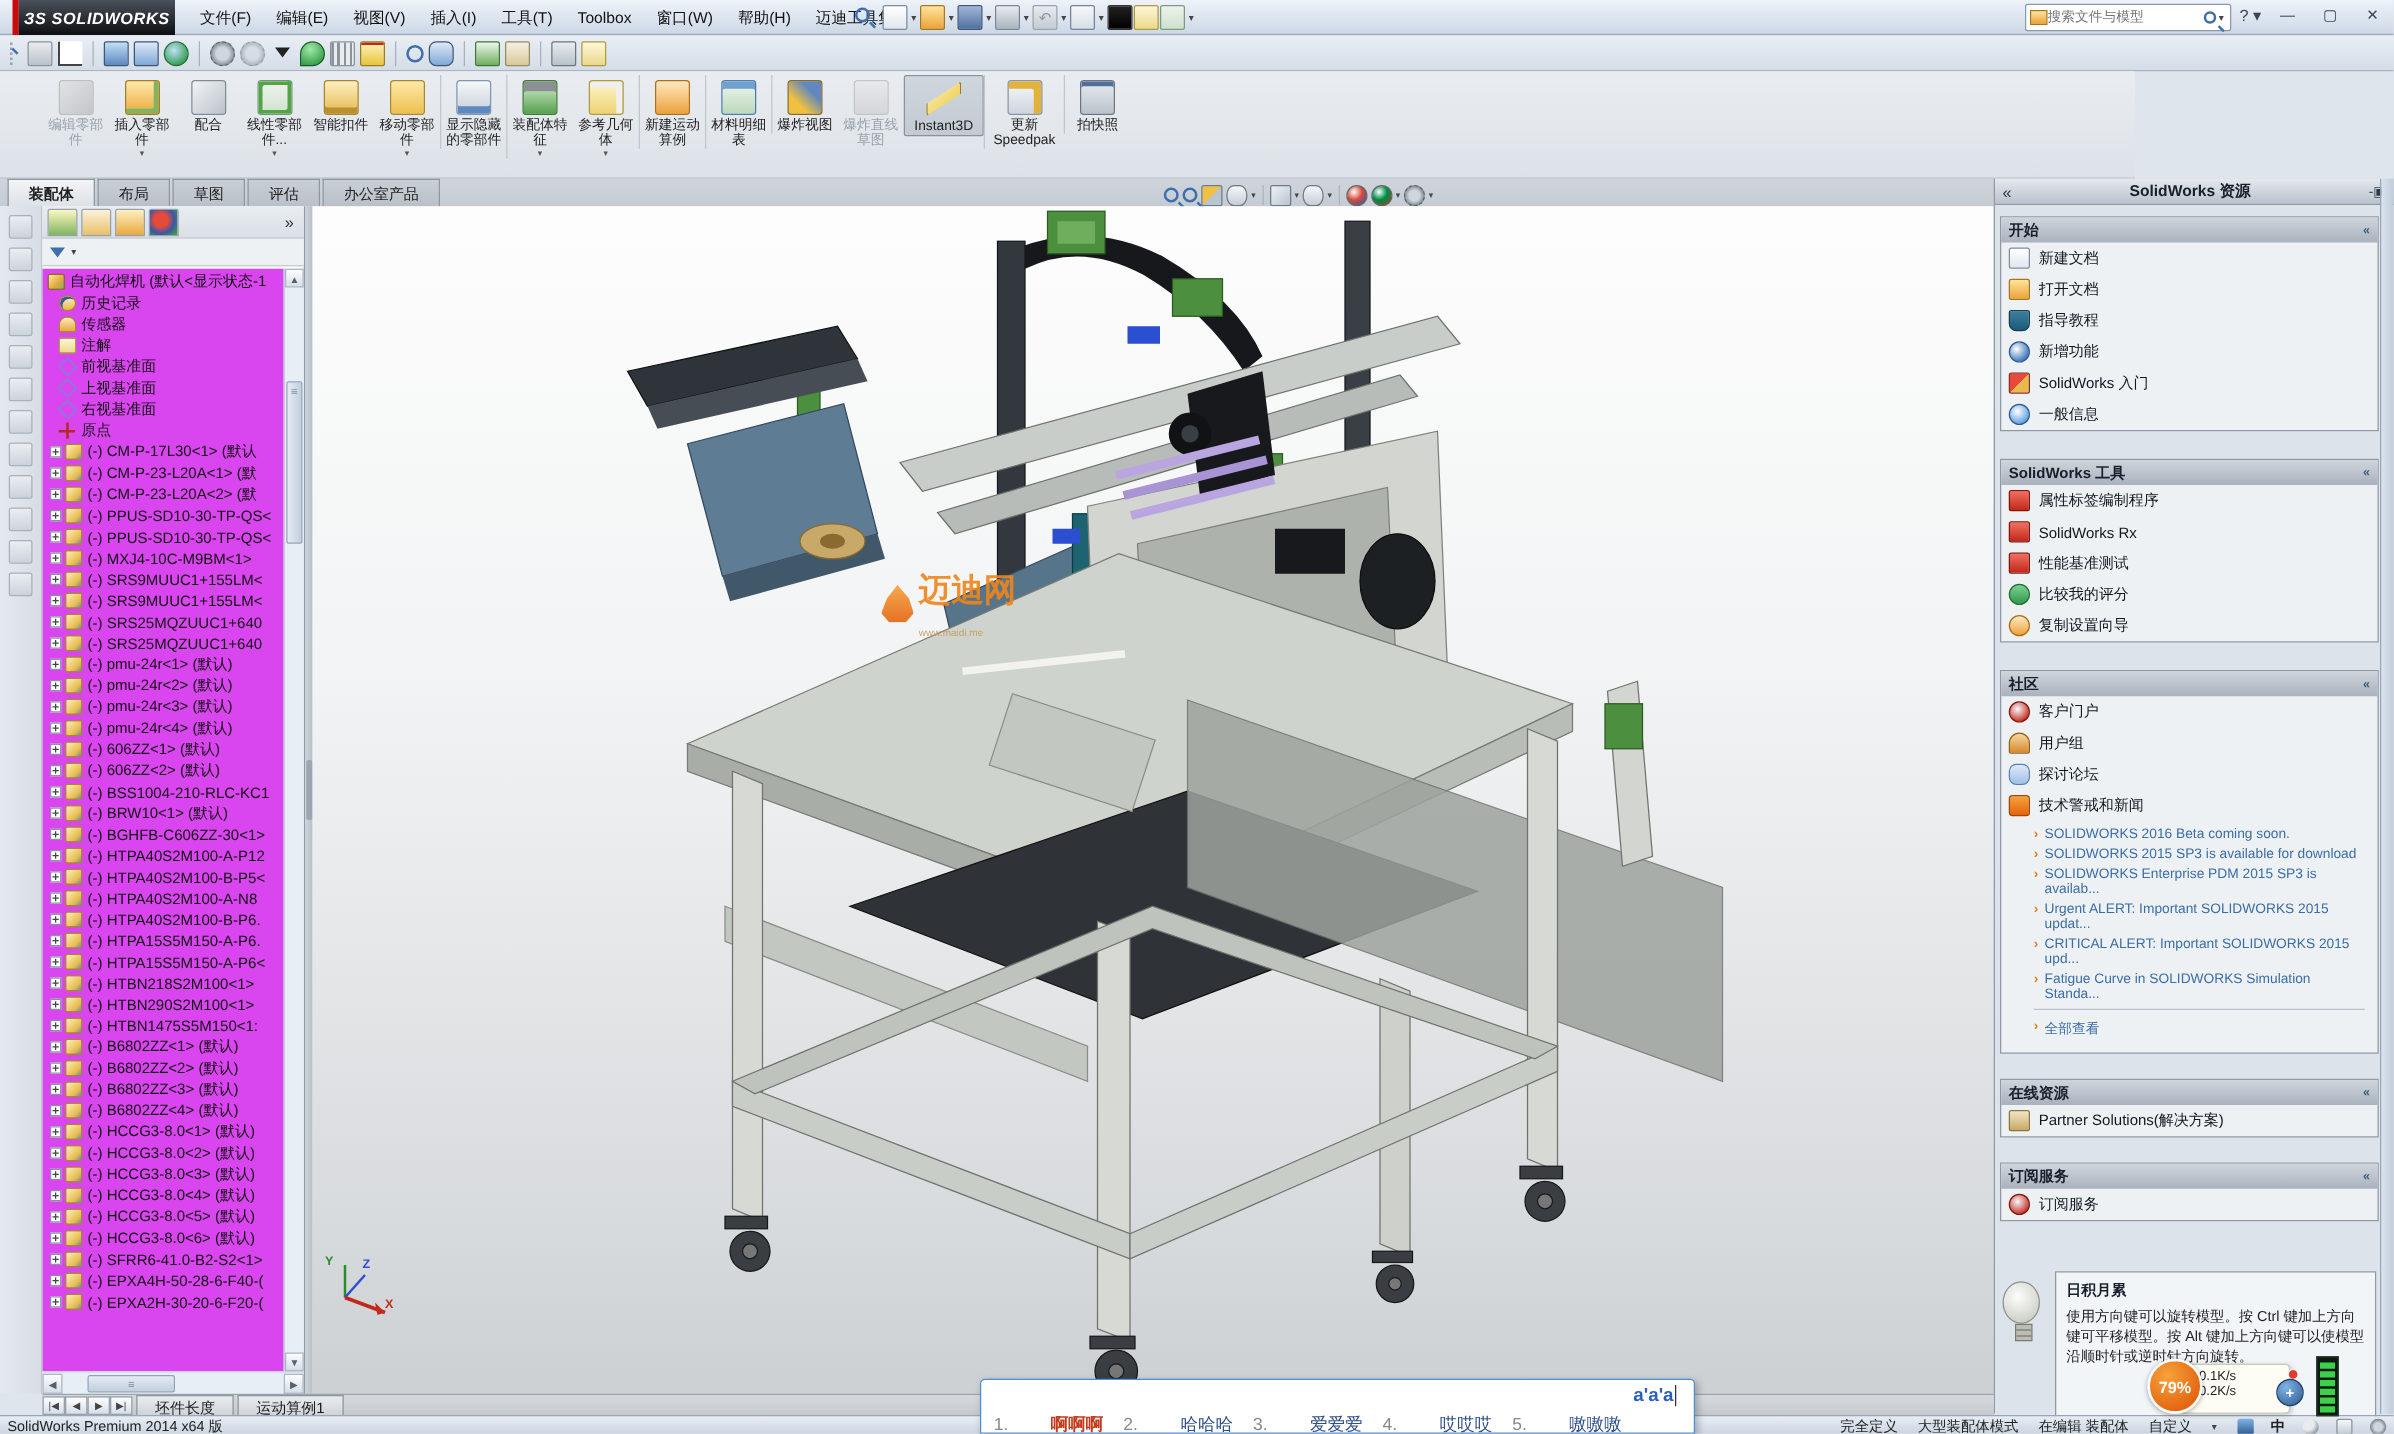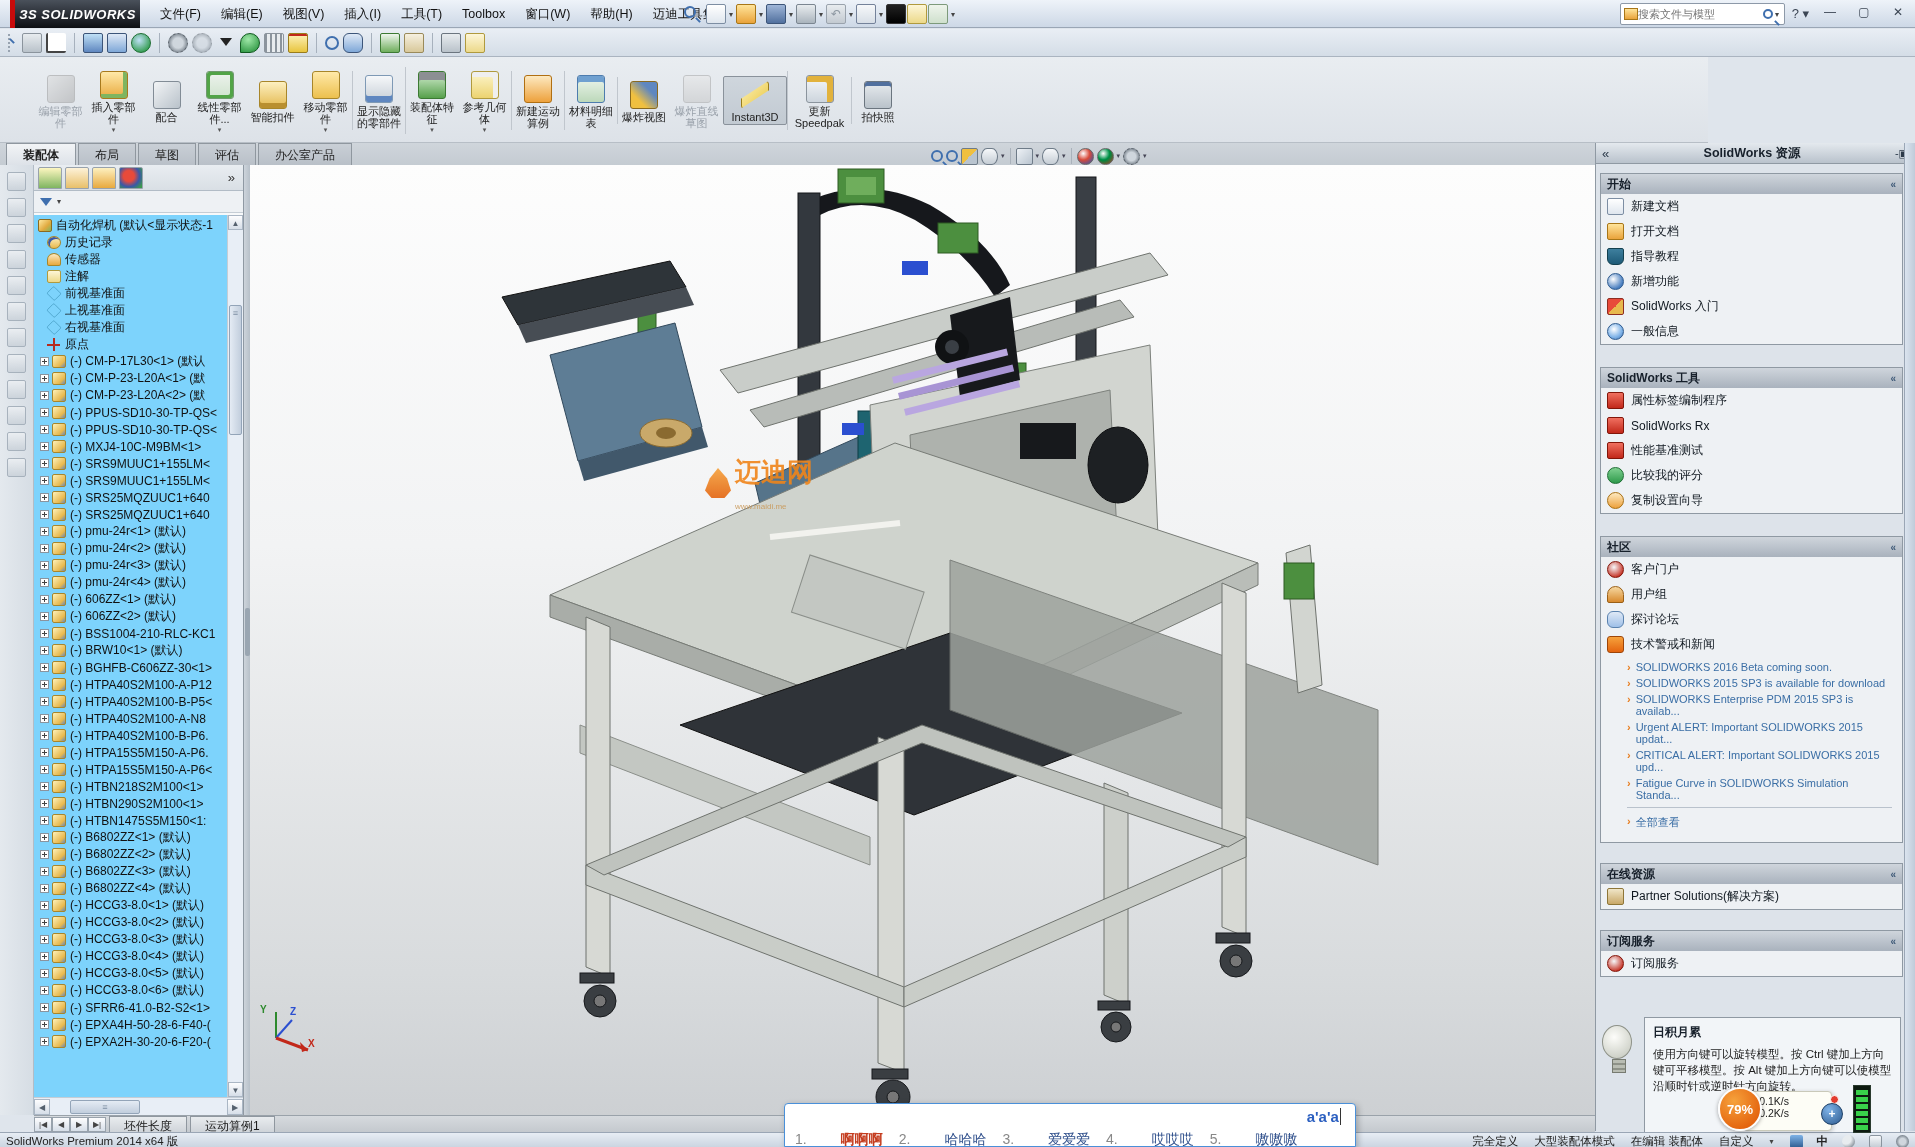--- a/index.html
+++ b/index.html
@@ -40,21 +40,21 @@
 
   
   .toolbar2 { position:absolute; left:0; top:29px; width:1915px; height:28px;
     background:linear-gradient(#e9eef4,#d4dde7); border-bottom:1px solid #aab4c0; display:flex; align-items:center; padding-left:8px; gap:4px; }
   .tb2-grip { width:4px; height:18px; border-left:2px dotted #98a3b0; margin-right:6px; }
   .tb2-ic { width:20px; height:20px; border-radius:2px; }
   .tb2-sep { width:1px; height:20px; background:#a7b1bd; margin:0 4px; }
 
   
   .ribbon { position:absolute; left:0; top:57px; width:1708px; height:86px;
-    background:linear-gradient(#e9edf1,#dde2e8); border-bottom:1px solid #b7bec6; display:flex; align-items:center; padding:3px 0 2px 34px; }
+    background:linear-gradient(#e9edf1,#dde2e8); border-bottom:1px solid #b7bec6; display:flex; align-items:flex-start; padding:3px 0 2px 34px; }
   .rbtn { width:53px; display:flex; flex-direction:column; align-items:center; padding-top:4px; position:relative; }
   .rbtn.sep { border-left:1px solid #c0c6cd; }
   .rbtn .ric { width:28px; height:28px; margin-bottom:2px; border-radius:3px; }
   .rbtn .rlabel { font-size:11px; line-height:12px; text-align:center; color:#222; white-space:pre-wrap; }
   .rbtn .rcaret { font-size:7px; color:#555; margin-top:1px; }
   .rbtn.disabled .rlabel { color:#9aa2ab; }
   .rbtn.disabled .ric { filter:grayscale(1); opacity:.5; }
   .rbtn.active { background:linear-gradient(#cfd6dd,#c2cad2); border:1px solid #8a929b; border-radius:2px; }
   .rbtn.wide { width:64px; }
 
@@ -102,21 +102,21 @@
   .fm-panel { position:absolute; left:34px; top:165px; width:210px; height:950px; background:#f7f9fa; border-right:1px solid #8f99a3; }
   .fm-tabs { height:26px; background:linear-gradient(#e9edf1,#d9dfe5); border-bottom:1px solid #b2bcc6; display:flex; align-items:center; padding-left:4px; gap:3px; }
   .fm-tab { width:24px; height:22px; border:1px solid #98a2ac; border-radius:2px 2px 0 0; background:linear-gradient(#fdfdfe,#dbe2e9); }
   .fm-tab.t1 { background:linear-gradient(#fdf6c0,#7fb560); }
   .fm-tab.t2 { background:linear-gradient(#fdf2d8,#e8c06a); }
   .fm-tab.t3 { background:linear-gradient(#fdf0c0,#e8a93e); }
   .fm-tab.t4 { background:radial-gradient(circle at 40% 40%,#e84a3a 30%,#3a57a8 60%,#3c9a4b 90%); }
   .fm-more { margin-left:auto; margin-right:8px; color:#333; font-size:13px; }
   .fm-filter { height:22px; border-bottom:1px solid #c5cdd5; display:flex; align-items:center; padding-left:6px; gap:3px; background:#eef1f4; }
   .funnel { width:0; height:0; border-left:6px solid transparent; border-right:6px solid transparent; border-top:8px solid #3f6fae; }
-  .fm-tree { position:absolute; top:50px; bottom:18px; left:0; right:16px; overflow:hidden; background:#7dd3fc; padding-top:2px; }
+  .fm-tree { position:absolute; top:50px; bottom:18px; left:0; right:16px; overflow:hidden; background:#d946ef; padding-top:2px; }
   .trow { display:flex; align-items:center; height:17px; white-space:nowrap; font-size:12px; color:#111; }
   .trow .exp { width:9px; height:9px; border:1px solid #8a949e; background:#fff; margin:0 3px 0 6px; position:relative; flex:none; }
   .trow .exp::before { content:""; position:absolute; left:1px; top:3px; width:5px; height:1px; background:#444; }
   .trow .exp::after { content:""; position:absolute; left:3px; top:1px; width:1px; height:5px; background:#444; }
   .trow .noexp { width:13px; flex:none; }
   .tic { width:14px; height:13px; margin-right:4px; flex:none; border-radius:2px; }
   .ic-assembly { background:linear-gradient(135deg,#ffe9a0,#e0a93e 60%,#7fb560); border:1px solid #8a6a20; }
   .ic-part { background:linear-gradient(135deg,#fdf2bb,#e8b94e 70%,#5f87c0); border:1px solid #a8862a; }
   .ic-history { background:linear-gradient(#fdf0c0,#e8b94e); border:1px solid #a8862a; border-radius:50%; box-shadow:inset 2px 2px 0 #3a57a8; }
   .ic-sensors { background:linear-gradient(#fde9c0,#e8a93e); border:1px solid #a8862a; border-radius:50% 50% 2px 2px; }

